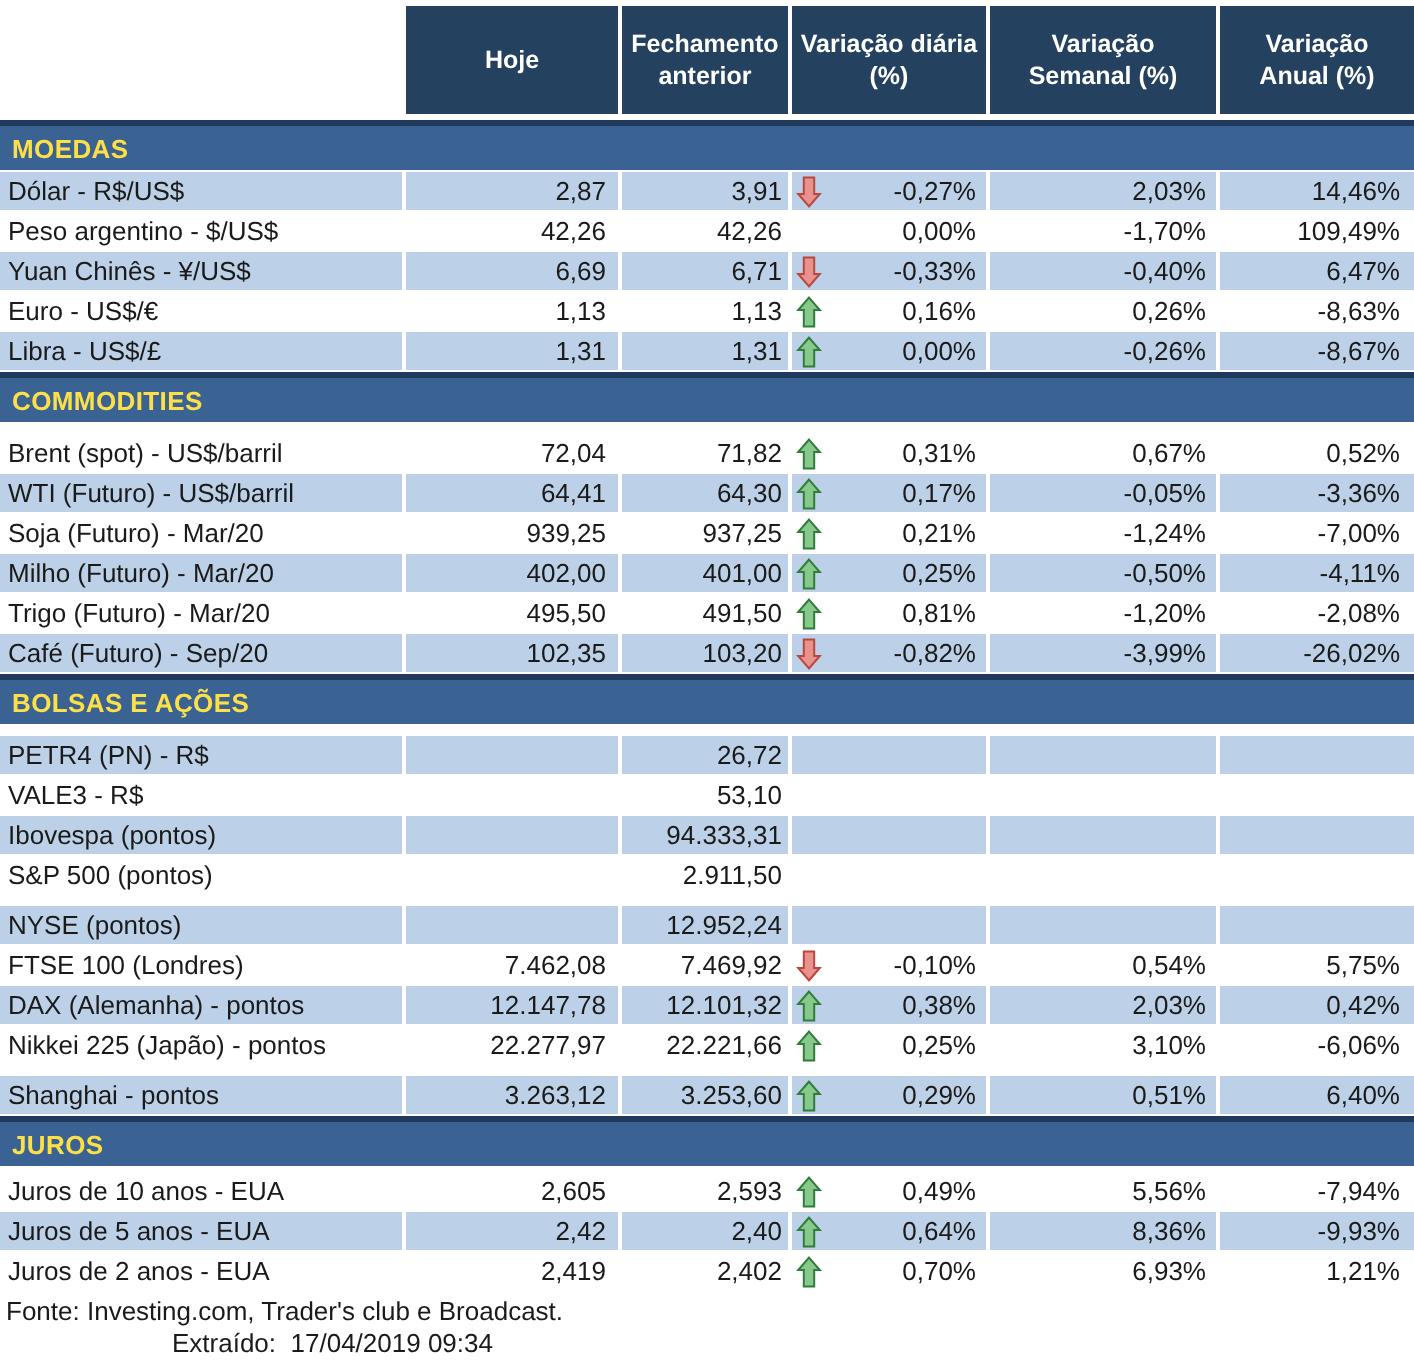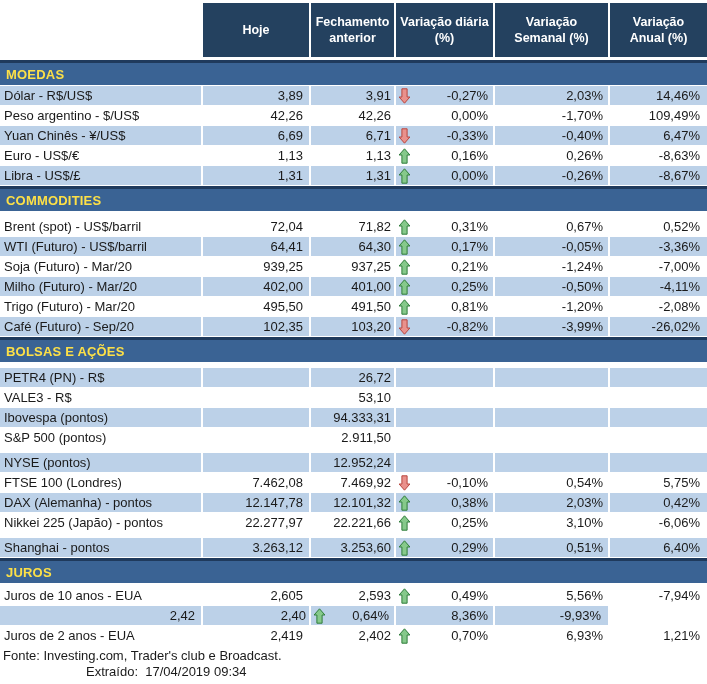--- a/index.html
+++ b/index.html
@@ -65,21 +65,21 @@
       </div>
   </div>
 
   <div id="table-body">
       <div class="band">
         <span>MOEDAS</span>
       </div>
       <div class="spacer" style="height: 1px;"></div>
       <div class="grid row shaded">
         <div class="cell label">Dólar - R$/US$</div>
-        <div class="cell num">3,89</div>
+        <div class="cell num">2,87</div>
         <div class="cell fech">3,91</div>
         <div class="cell pct vdia">
           <span class="arrow">
             <svg width="13" height="16" viewBox="0 0 12 16">
               <path d="M6 15.2 L0.6 9 H3.4 V0.8 H8.6 V9 H11.4 Z" fill="#E9918C" stroke="#B8473F" stroke-width="1"></path>
             </svg>
           </span>
           <span>-0,27%</span>
         </div>
         <div class="cell pct">2,03%</div>
@@ -363,20 +363,21 @@
             <svg width="13" height="16" viewBox="0 0 12 16">
               <path d="M6 0.8 L11.4 7 H8.6 V15.2 H3.4 V7 H0.6 Z" fill="#86C98B" stroke="#2F7D3B" stroke-width="1"></path>
             </svg>
           </span>
           <span>0,49%</span>
         </div>
         <div class="cell pct">5,56%</div>
         <div class="cell pct vanual">-7,94%</div>
       </div>
       <div class="grid row shaded">
+        <div class="cell label">Juros de 5 anos - EUA</div>
         <div class="cell num">2,42</div>
         <div class="cell fech">2,40</div>
         <div class="cell pct vdia">
           <span class="arrow">
             <svg width="13" height="16" viewBox="0 0 12 16">
               <path d="M6 0.8 L11.4 7 H8.6 V15.2 H3.4 V7 H0.6 Z" fill="#86C98B" stroke="#2F7D3B" stroke-width="1"></path>
             </svg>
           </span>
           <span>0,64%</span>
         </div>

